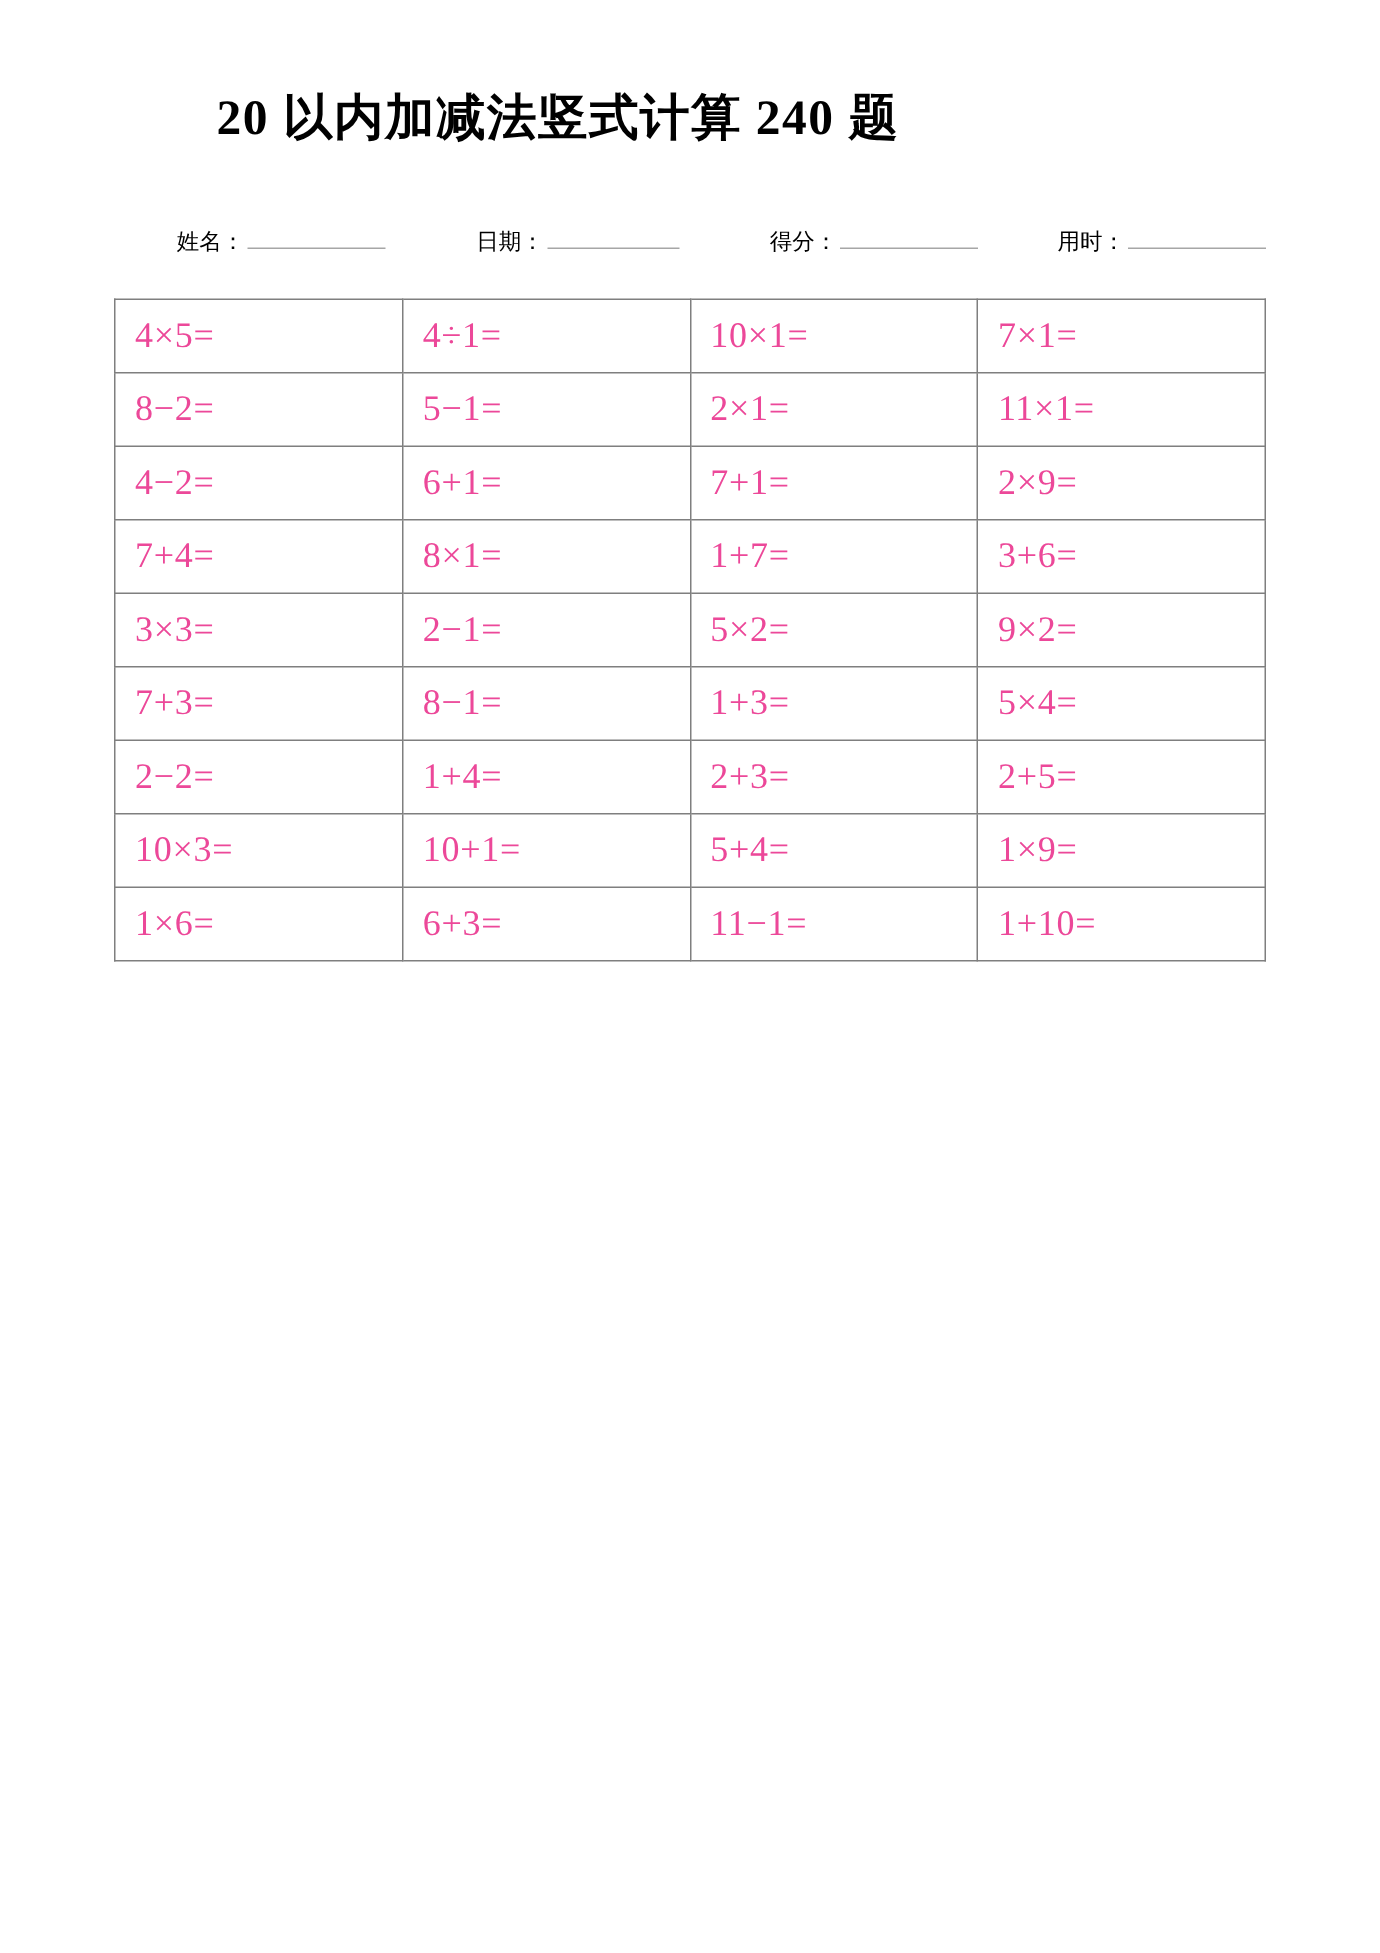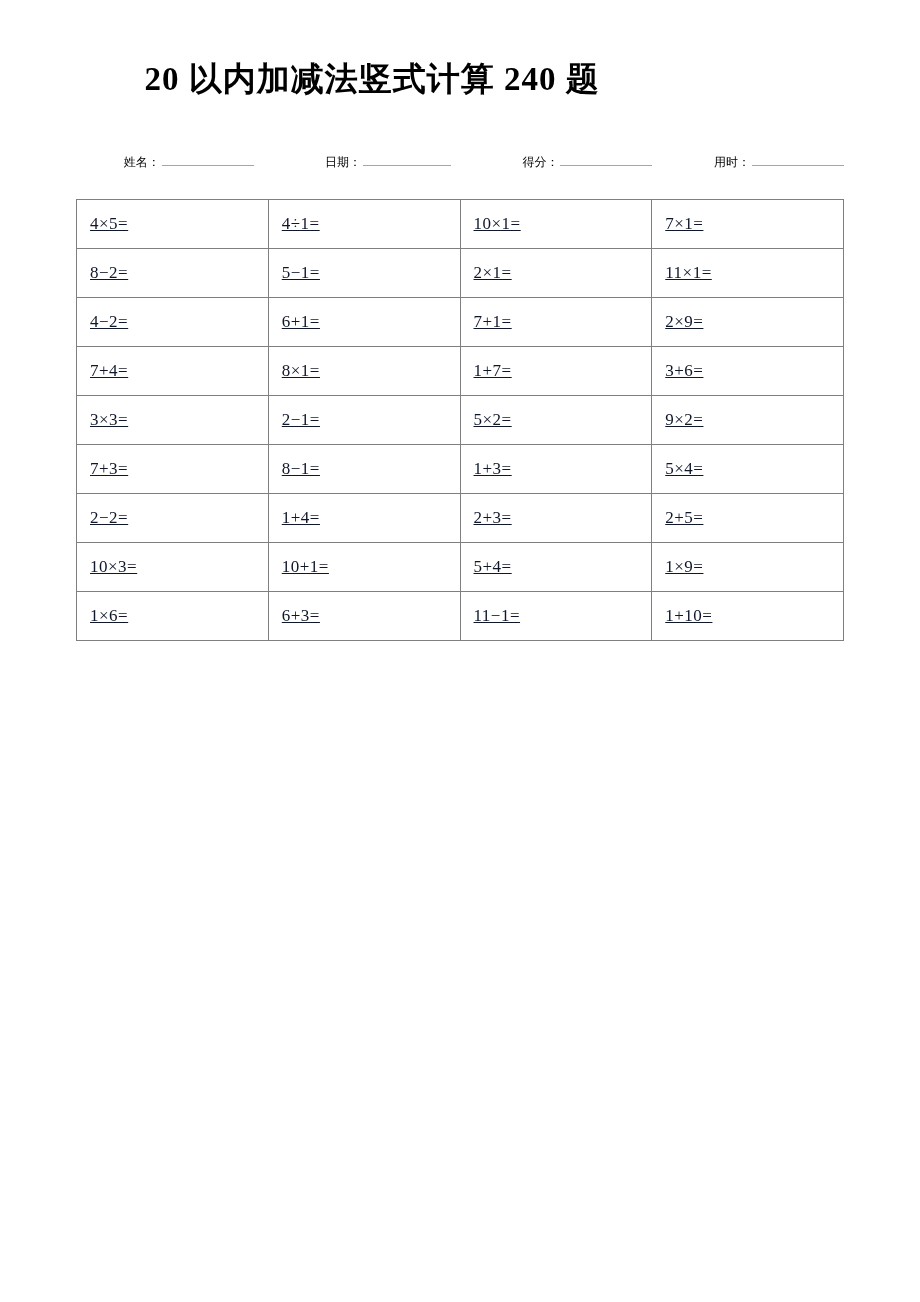--- a/index.html
+++ b/index.html
@@ -43,21 +43,21 @@
     font-size: 15px;
     line-height: 22px;
   }
   .info-field {
     display: flex;
     align-items: baseline;
     white-space: nowrap;
   }
   .info-label {
     font-family: "Liberation Serif", "DejaVu Serif", serif;
-    font-size: 12px;
+    font-size: 15px;
     color: #000;
     margin-left: 20px;
   }
   .info-blank {
     display: inline-block;
     border-bottom: 1px solid #a6a6a6;
     height: 15px;
     margin-left: 2px;
   }
   .blank-w1 { width: 92px; }
@@ -76,27 +76,26 @@
     top: 199px;
     width: 768px;
     border-collapse: collapse;
     table-layout: fixed;
   }
   #worksheet-table td {
     border: 1px solid #7f7f7f;
     height: 48px;
     padding: 0 0 0 13px;
     font-family: "Liberation Serif", "DejaVu Serif", serif;
-    font-size: 17px;
+    font-size: 24px;
     line-height: 48px;
     vertical-align: middle;
     white-space: nowrap;
     letter-spacing: 0.5px;
-    color: #0f172a;
-    text-decoration: underline;
+    color: #ec4899;
   }
   #worksheet-table col { width: 25%; }
 </style>
 </head>
 <body>
 
 <div id="page-title">20 以内加减法竖式计算 240 题</div>
 
 <div id="info-row">
   <span class="info-lead"></span>

